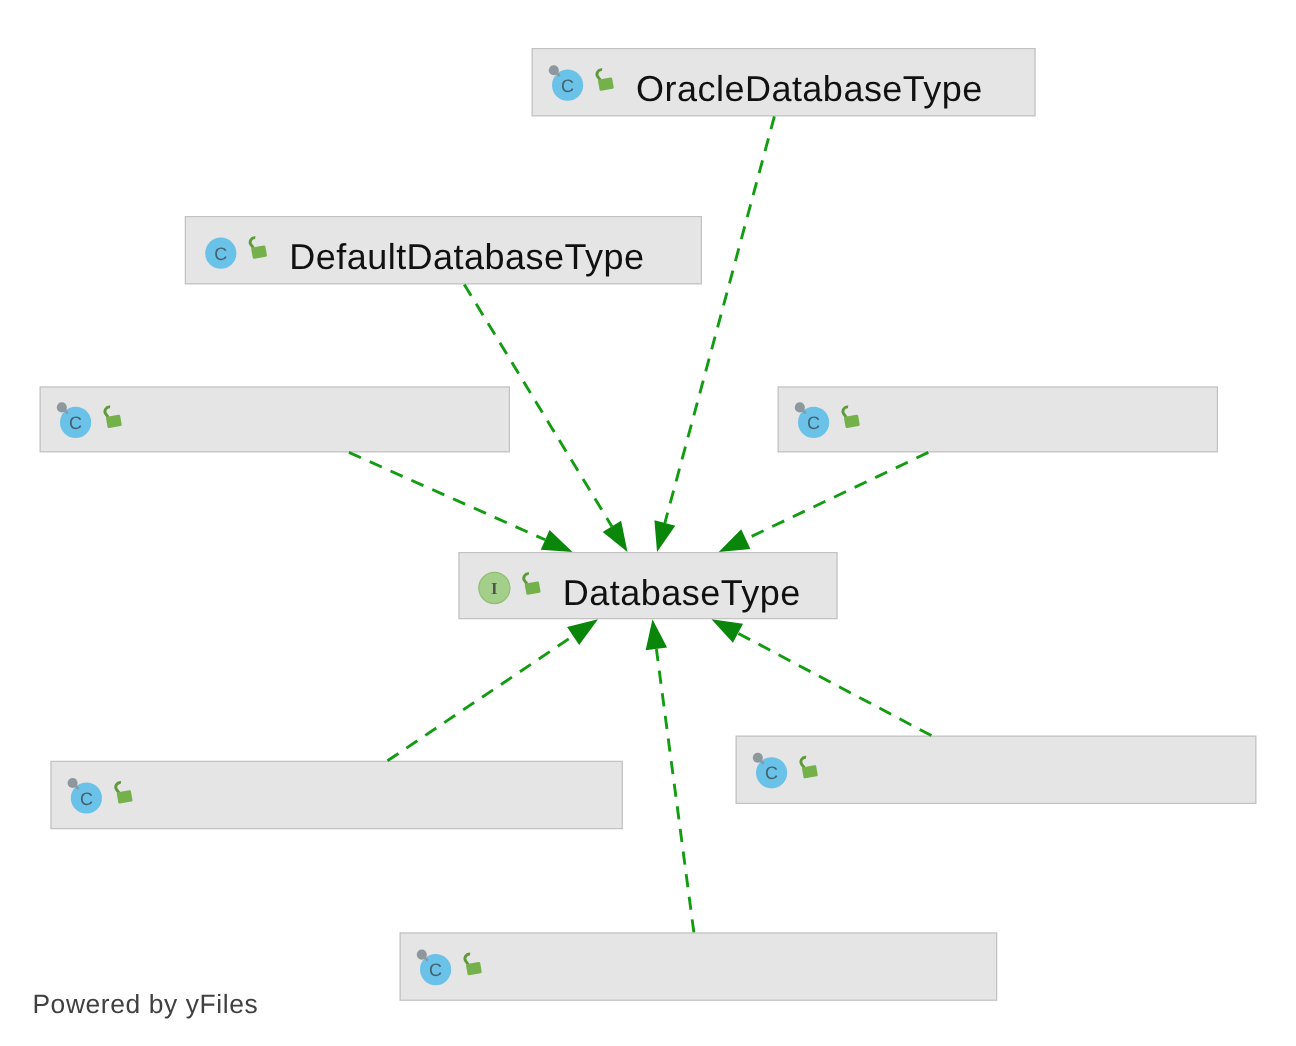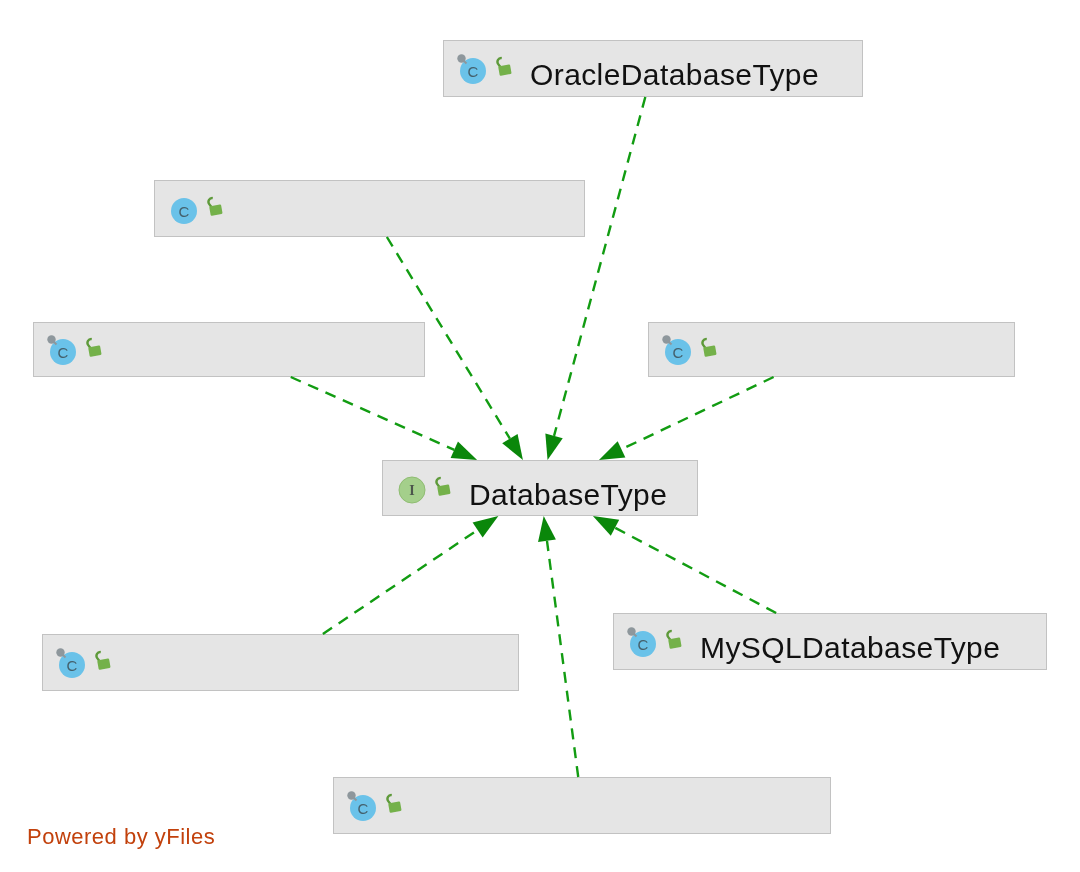--- a/index.html
+++ b/index.html
@@ -22,21 +22,21 @@
   
   .pos-oracle      {left:443px;top:40px; width:420px;height:57px;}
   .pos-default     {left:154px;top:180px;width:431px;height:57px;}
   .pos-db2         {left:33px; top:322px;width:392px;height:55px;}
   .pos-h2          {left:648px;top:322px;width:367px;height:55px;}
   .pos-databasetype{left:382px;top:460px;width:316px;height:56px;}
   .pos-sqlserver   {left:42px; top:634px;width:477px;height:57px;}
   .pos-mysql       {left:613px;top:613px;width:434px;height:57px;}
   .pos-postgres    {left:333px;top:777px;width:498px;height:57px;}
   .footer{
-    position:absolute;left:27px;top:824px;font-size:22px;color:#c2410c;
+    position:absolute;left:27px;top:824px;font-size:22px;color:#404040;
     letter-spacing:0.5px;z-index:1;
   }
 </style>
 </head>
 <body>
 
 <div id="canvas">
 
   <svg id="edges" xmlns="http://www.w3.org/2000/svg">
       <g>
@@ -92,20 +92,21 @@
       <circle cx="17" cy="18" r="13" fill="#6ac2e9"></circle>
       <text x="17" y="23.5" text-anchor="middle" font-size="15" fill="#44606c" font-family="Liberation Sans, sans-serif">C</text>
 
     </svg>
     <svg class="lock" width="21" height="23" viewBox="0 0 21 23">
       <g transform="rotate(-10 10 12)">
         <path d="M5.5 10 L5.5 6.8 A3.8 3.8 0 0 1 12 4.2" fill="none" stroke="#5e9a3a" stroke-width="2.4" transform="rotate(-28 6 8)"></path>
         <rect x="4.5" y="9.5" width="12" height="9.5" rx="1.2" fill="#74b14a"></rect>
       </g>
     </svg>
+    <span class="label">DefaultDatabaseType</span>
   </div>
 
   <div class="node pos-db2">
     <svg class="cicon" width="32" height="32" viewBox="0 0 32 32">
       <circle cx="17" cy="18" r="13" fill="#6ac2e9"></circle>
       <text x="17" y="23.5" text-anchor="middle" font-size="15" fill="#44606c" font-family="Liberation Sans, sans-serif">C</text>
       <g class="final-marker">
         <circle cx="5.5" cy="5.5" r="4.2" fill="#8e979c"></circle>
           <line x1="7.5" y1="7.5" x2="10.5" y2="10.5" stroke="#8e979c" stroke-width="2"></line>
       </g>
@@ -174,21 +175,20 @@
         <circle cx="5.5" cy="5.5" r="4.2" fill="#8e979c"></circle>
           <line x1="7.5" y1="7.5" x2="10.5" y2="10.5" stroke="#8e979c" stroke-width="2"></line>
       </g>
     </svg>
     <svg class="lock" width="21" height="23" viewBox="0 0 21 23">
       <g transform="rotate(-10 10 12)">
         <path d="M5.5 10 L5.5 6.8 A3.8 3.8 0 0 1 12 4.2" fill="none" stroke="#5e9a3a" stroke-width="2.4" transform="rotate(-28 6 8)"></path>
         <rect x="4.5" y="9.5" width="12" height="9.5" rx="1.2" fill="#74b14a"></rect>
       </g>
     </svg>
-    <span class="label">MySQLDatabaseType</span>
   </div>
 
   <div class="node pos-postgres">
     <svg class="cicon" width="32" height="32" viewBox="0 0 32 32">
       <circle cx="17" cy="18" r="13" fill="#6ac2e9"></circle>
       <text x="17" y="23.5" text-anchor="middle" font-size="15" fill="#44606c" font-family="Liberation Sans, sans-serif">C</text>
       <g class="final-marker">
         <circle cx="5.5" cy="5.5" r="4.2" fill="#8e979c"></circle>
           <line x1="7.5" y1="7.5" x2="10.5" y2="10.5" stroke="#8e979c" stroke-width="2"></line>
       </g>

